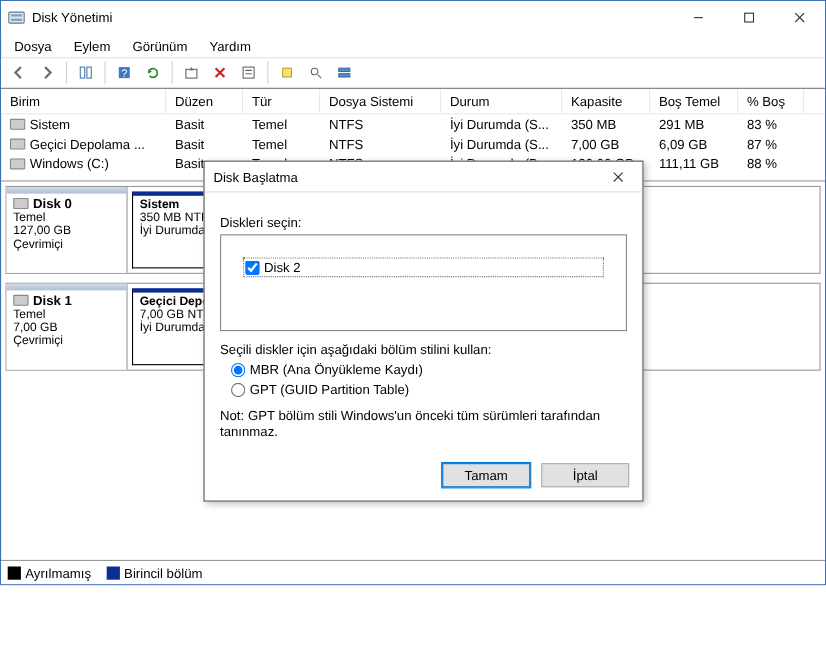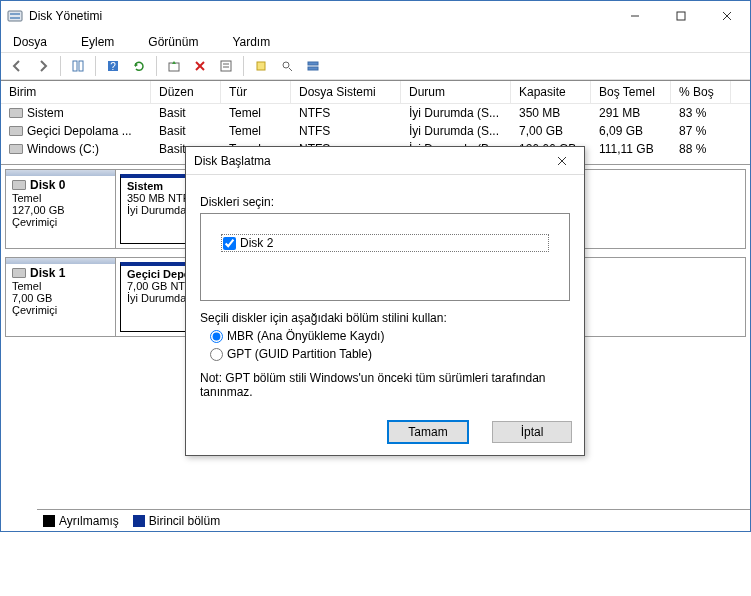--- a/index.html
+++ b/index.html
@@ -44,21 +44,21 @@
     width: 46px;
     display: flex; align-items: center; justify-content: center;
     color: #555;
   }
   .titlebar .win-btn svg { stroke: #333; }
   
   .menubar {
     height: 21px;
     display: flex; align-items: center;
     padding: 0 4px;
-    gap: 18px;
+    gap: 4px;
   }
   .menubar .menu-item {
     padding: 2px 8px;
     font-size: 12px;
   }
   
   .toolbar {
     height: 28px;
     border-top: 1px solid #e0e0e0;
     border-bottom: 1px solid #e0e0e0;
@@ -169,21 +169,20 @@
   .disk-gap { flex: 1; }
   
   .legend {
     border-top: 1px solid #999;
     display: flex;
     align-items: center;
     gap: 14px;
     padding: 3px 6px;
     font-size: 12px;
     background: #fff;
-    margin-left: 36px;
   }
   .legend .swatch {
     display: inline-block;
     width: 12px; height: 12px;
     margin-right: 4px;
     position: relative;
     top: 2px;
   }
   .swatch.unalloc { background: #000; }
   .swatch.primary { background: #0b2e91; }
@@ -233,21 +232,21 @@
     display: flex; flex-direction: column; gap: 4px;
   }
   .modal .radios label { display:flex; align-items:center; gap:4px;}
   .modal .note {
     margin-top: 10px;
     margin-bottom: 12px;
   }
   .modal .btns {
     display: flex;
     justify-content: flex-end;
-    gap: 24px;
+    gap: 10px;
     padding: 0 12px 12px 0;
   }
   .modal button.dlg {
     min-width: 80px;
     height: 22px;
     font-size: 12px;
     background: #e1e1e1;
     border: 1px solid #adadad;
   }
   .modal button.dlg.default {

